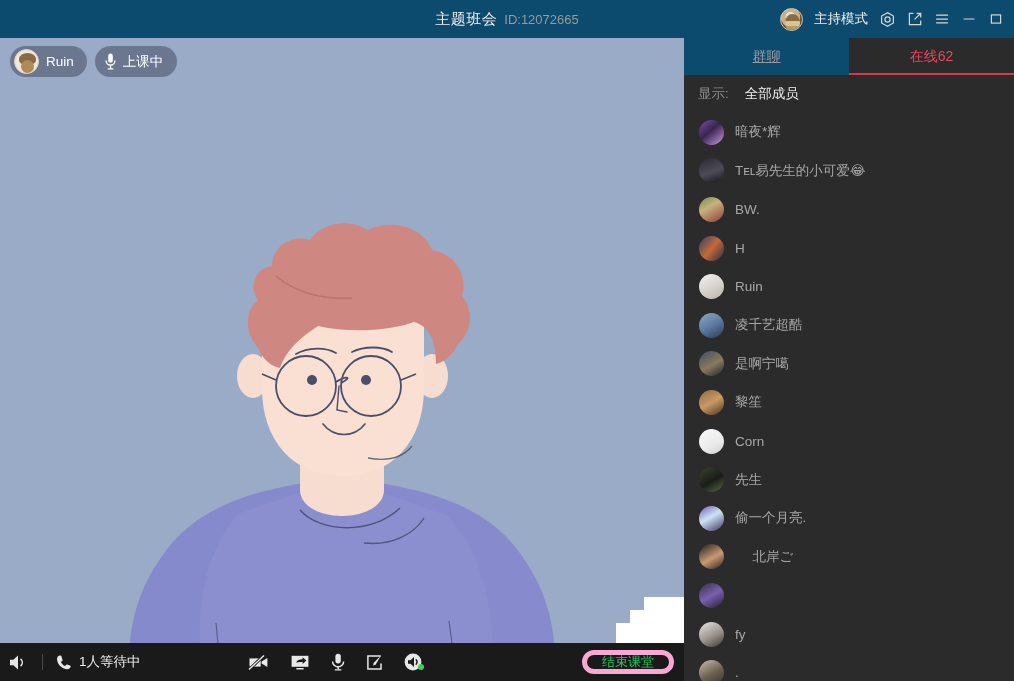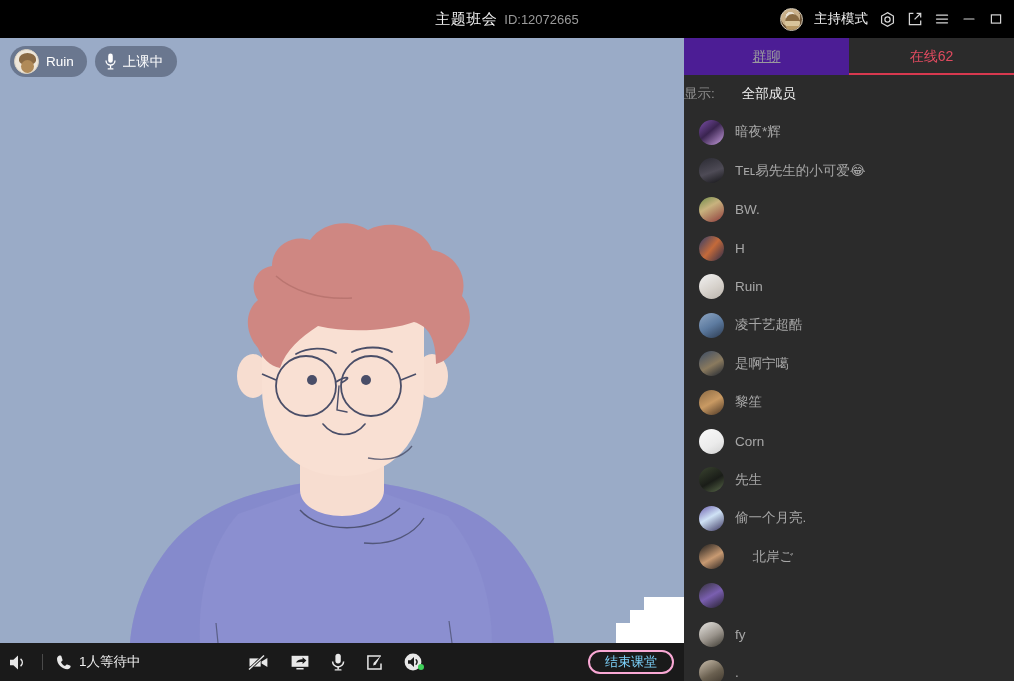--- a/index.html
+++ b/index.html
@@ -7,21 +7,21 @@
   body {
     background:#1c1c1c;
     font-family:"Liberation Sans","DejaVu Sans",sans-serif;
     -webkit-font-smoothing:antialiased;
   }
   .app { position:relative; width:1014px; height:681px; }
 
   
   .titlebar {
     position:absolute; top:0; left:0; width:1014px; height:38px;
-    background:#000000;
+    background:#0c4a6e;
     display:flex; align-items:center;
   }
   .title-center {
     position:absolute; left:0; right:0; top:0; height:38px;
     display:flex; align-items:center; justify-content:center; gap:7px;
     pointer-events:none;
   }
   .title-main { color:#f2f2f2; font-size:15px; letter-spacing:.5px; }
   .title-id { color:#9a9a9a; font-size:13px; }
   .title-right {
@@ -89,42 +89,42 @@
     display:flex; align-items:center; gap:21px;
   }
   .bb-ic { color:#e8e8e8; display:flex; align-items:center; justify-content:center; position:relative; }
   .green-dot {
     position:absolute; right:-1px; bottom:1px; width:6px; height:6px; border-radius:50%;
     background:#3fd05a;
   }
   .end-btn {
     position:absolute; right:10px; top:7px;
     height:24px; padding:0 15px; border-radius:12px;
-    border:2px solid #f9a8d4; background:transparent;
-    color:#7dd3fc; font-size:13px; font-family:inherit;
+    border:5px solid #f9a8d4; background:transparent;
+    color:#22c55e; font-size:13px; font-family:inherit;
     display:flex; align-items:center; justify-content:center; cursor:pointer;
   }
 
   
   .panel {
     position:absolute; left:684px; top:38px; width:330px; height:643px;
     background:#2b2b2b;
   }
   .tabs { display:flex; height:37px; }
   .tab {
     flex:1; display:flex; align-items:center; justify-content:center;
     font-size:14px; cursor:pointer; position:relative;
   }
-  .tab.inactive { background:#4c1d95; color:#9a9a9e;text-decoration:underline; }
+  .tab.inactive { background:#0c4a6e; color:#9a9a9e;text-decoration:underline; }
   .tab.active { background:#2b2b2b; color:#e04a5f; }
   .tab.active::after{
     content:""; position:absolute; left:0; right:0; bottom:0; height:2px; background:#d8394f;
   }
   .filter-row {
-    height:38px; display:flex; align-items:center; gap:27px;
+    height:38px; display:flex; align-items:center; padding-left:14px; gap:16px;
   }
   .filter-label { color:#8e8e8e; font-size:13.5px; }
   .filter-value { color:#efefef; font-size:13.5px; cursor:pointer; }
 
   .members { position:relative; height:568px; overflow:hidden; }
   .member {
     height:38.6px; display:flex; align-items:center; padding-left:15px; gap:11px; cursor:pointer;
   }
   .m-avatar {
     width:25px; height:25px; border-radius:50%; flex:none; overflow:hidden;

